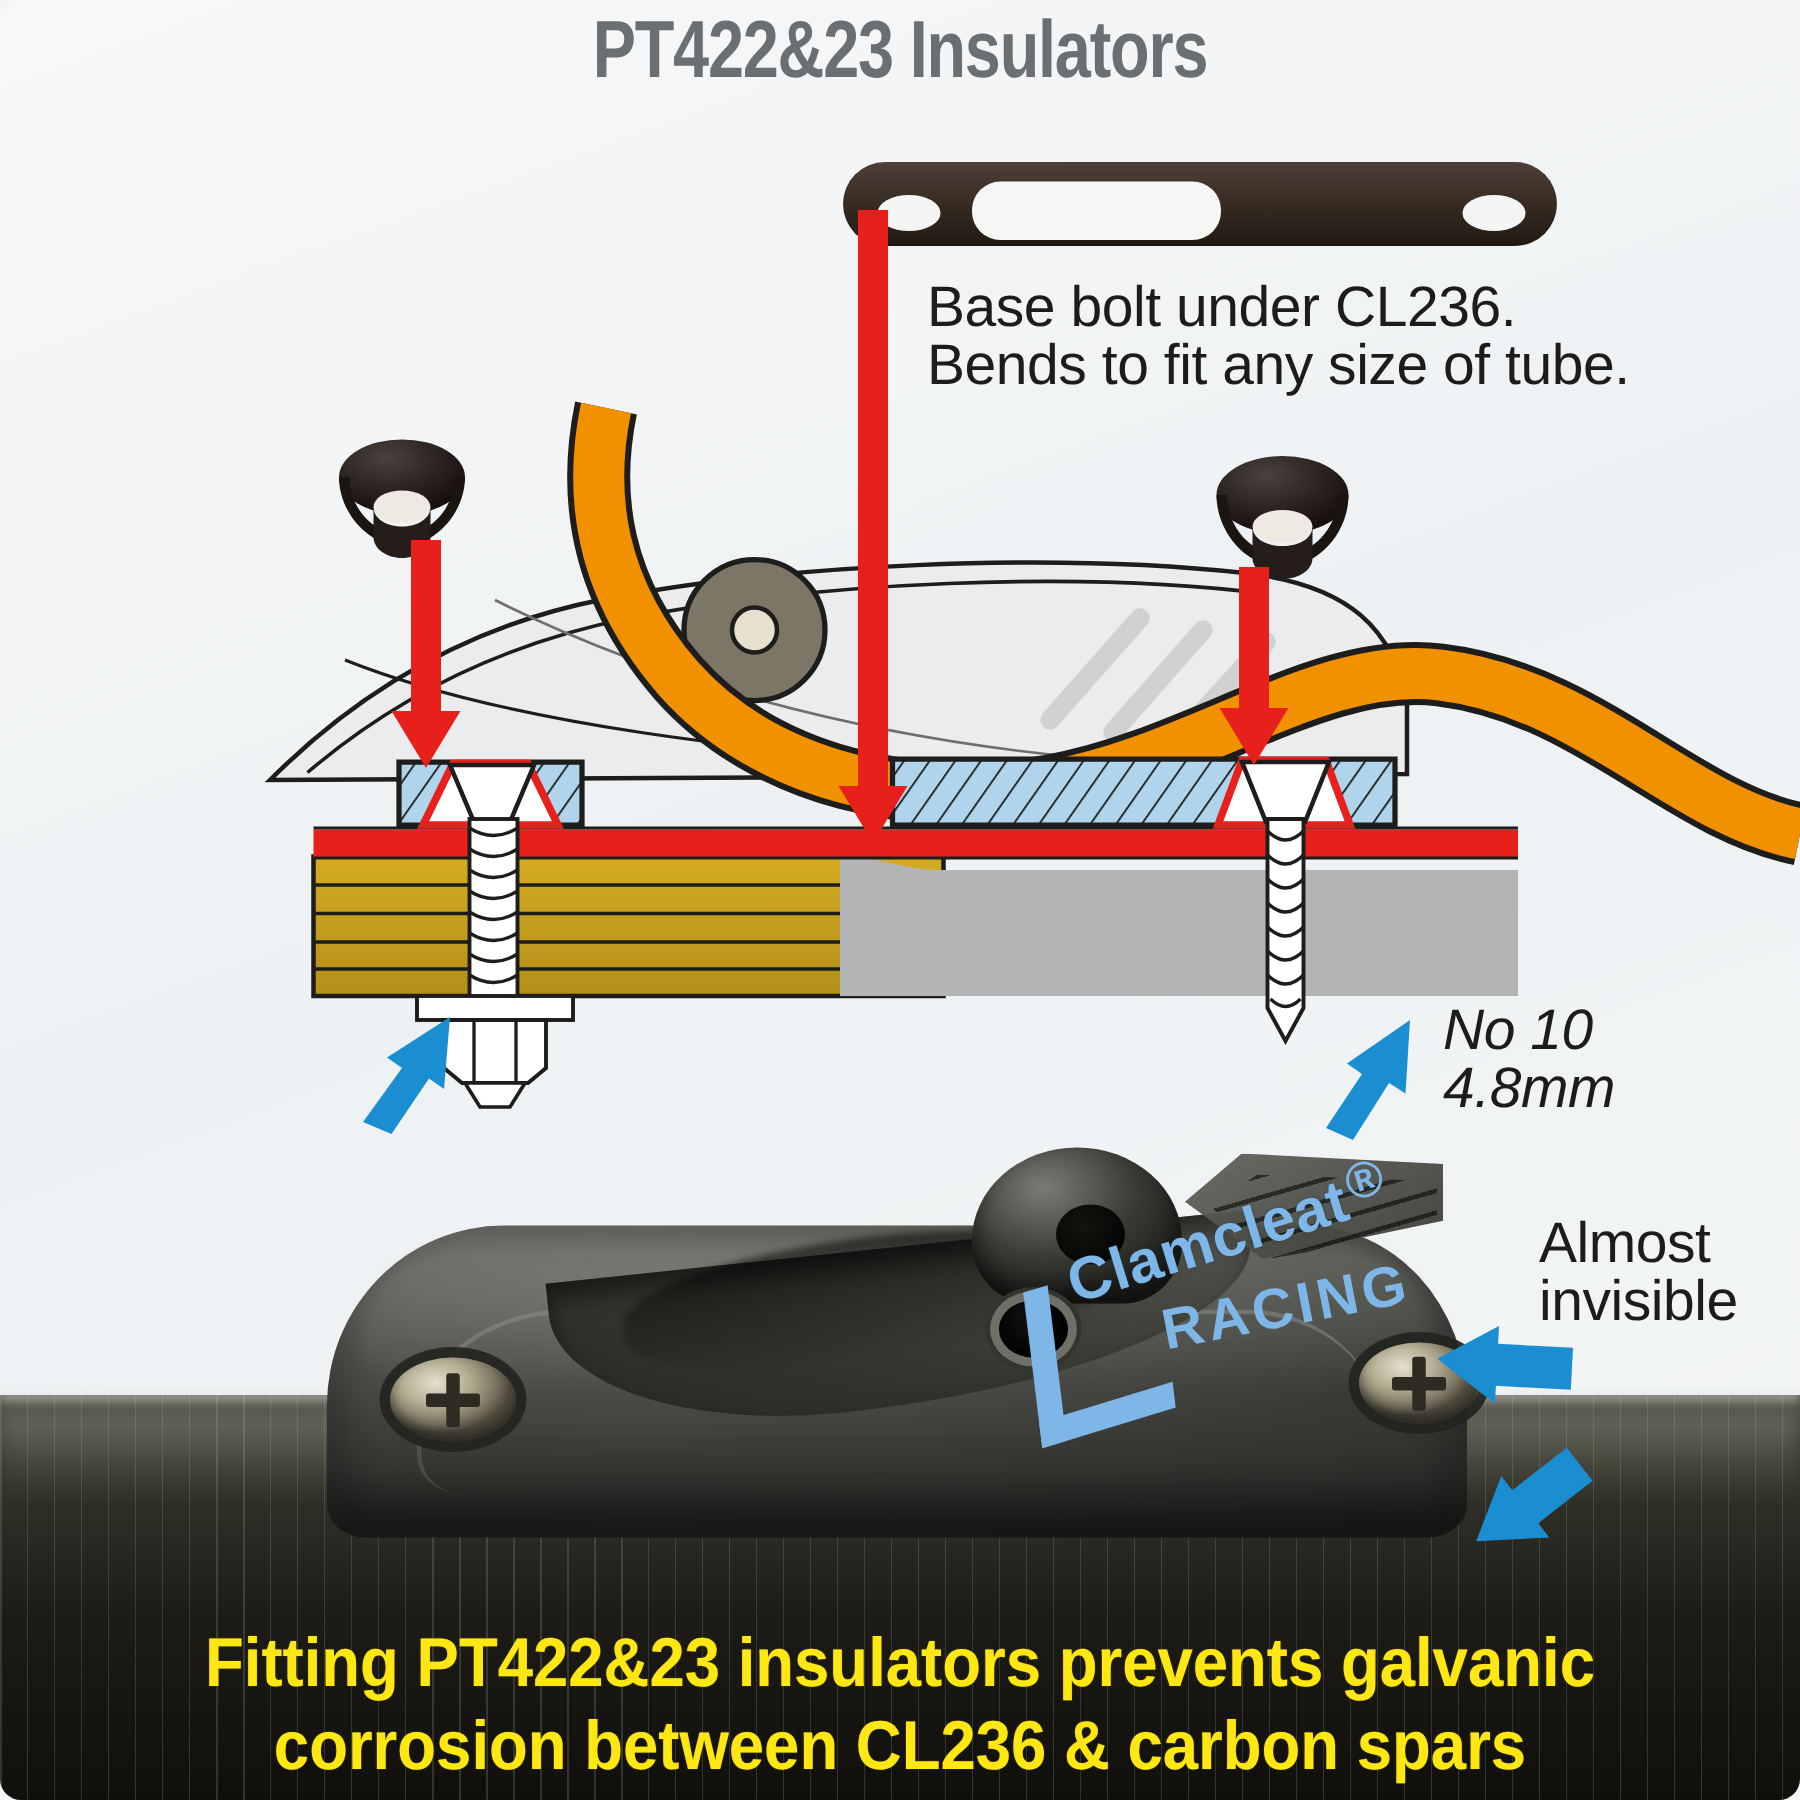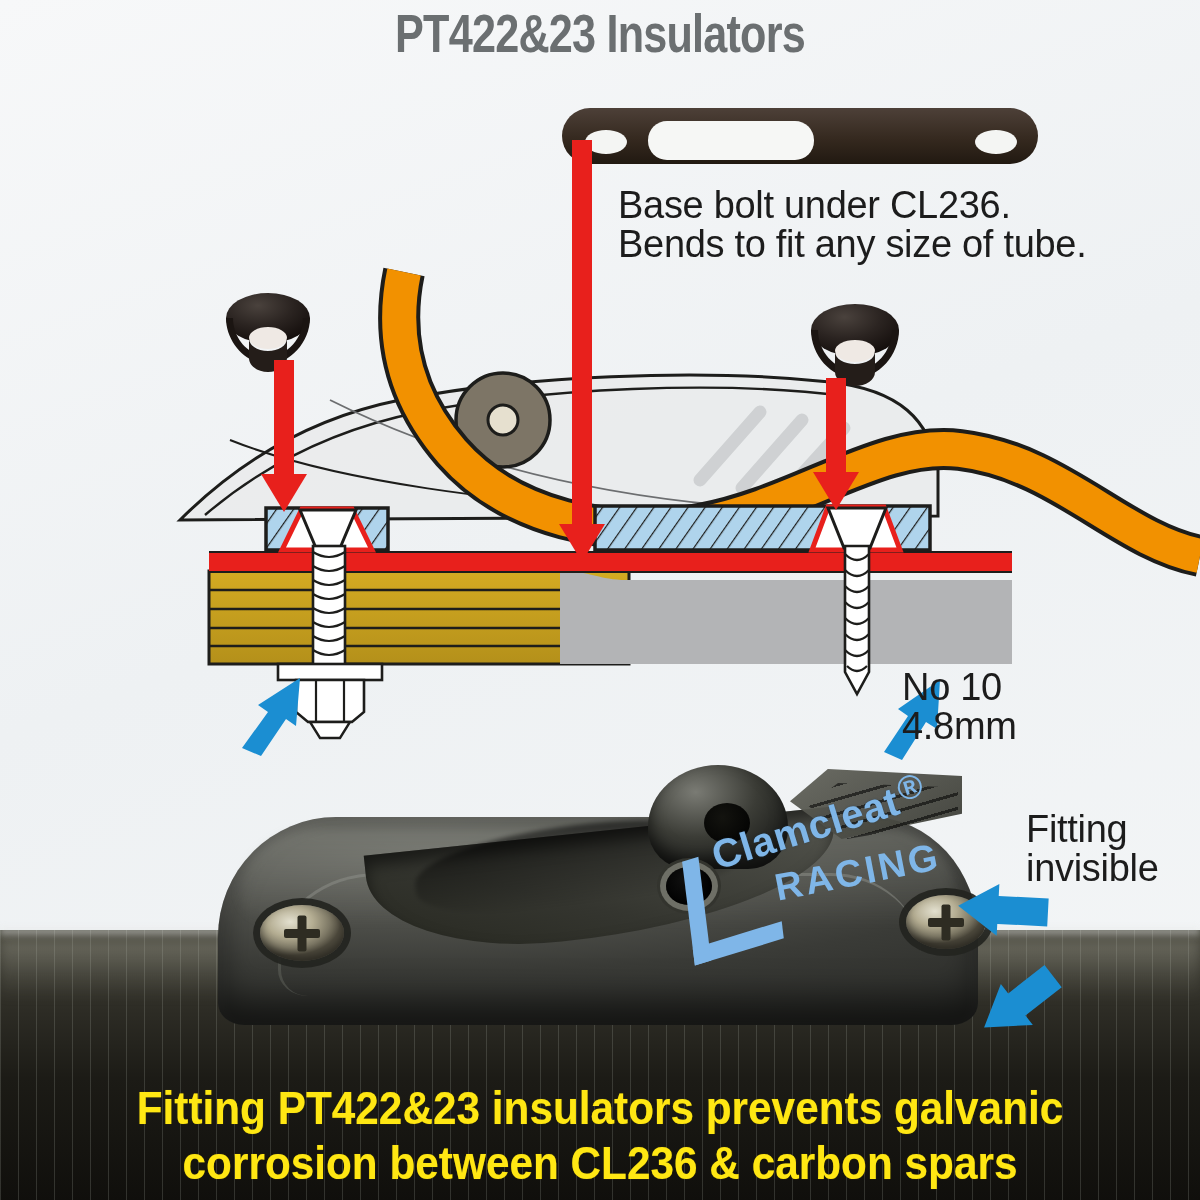--- a/index.html
+++ b/index.html
@@ -3,21 +3,21 @@
 <meta charset="utf-8">
 <style>
   html,body{margin:0;padding:0;}
   body{
     width:1200px;height:1200px;
     font-family:"Liberation Sans", sans-serif;
     background:#f3f5f6;
     overflow:hidden;
   }
   #stage{position:relative;width:1200px;height:1200px;overflow:hidden;
-    background:linear-gradient(160deg,#f7f8f9 0%,#eef1f3 45%,#f4f6f7 100%);}
+    background:linear-gradient(160deg,#f7f8f9 0%,#eef1f3 45%,#f4f6f7 100%);border-radius:14px;}
 
   
   .title{
     position:absolute;left:0;top:2px;width:1200px;text-align:center;
     font-size:54px;font-weight:bold;color:#6b6f71;
     letter-spacing:-1px;
     transform:scaleX(.80);transform-origin:center top;
     white-space:nowrap;
   }
 
@@ -353,22 +353,22 @@
     <g>
       <path d="M976,1000 L1016,976 L1016,988 L1062,988 L1062,1016 L1016,1016 L1016,1028 Z" fill="#1b8ed2" transform="rotate(-38 1020 1002)"></path>
     </g>
   </svg>
 
 
   <div class="anno" style="left:618px;top:186px;">Base bolt under CL236.
 Bends to fit any size of tube.</div>
 
 
-  <div class="anno" style="left:902px;top:668px;">No 10
+  <div class="anno" style="left:962px;top:668px;font-style:italic;">No 10
 4.8mm</div>
 
-  <div class="anno" style="left:1026px;top:810px;">Fitting
+  <div class="anno" style="left:1026px;top:810px;">Almost
 invisible</div>
 
   <div class="caption">Fitting PT422&amp;23 insulators prevents galvanic
 corrosion between CL236 &amp; carbon spars</div>
 
 </div>
 
 </body></html>

